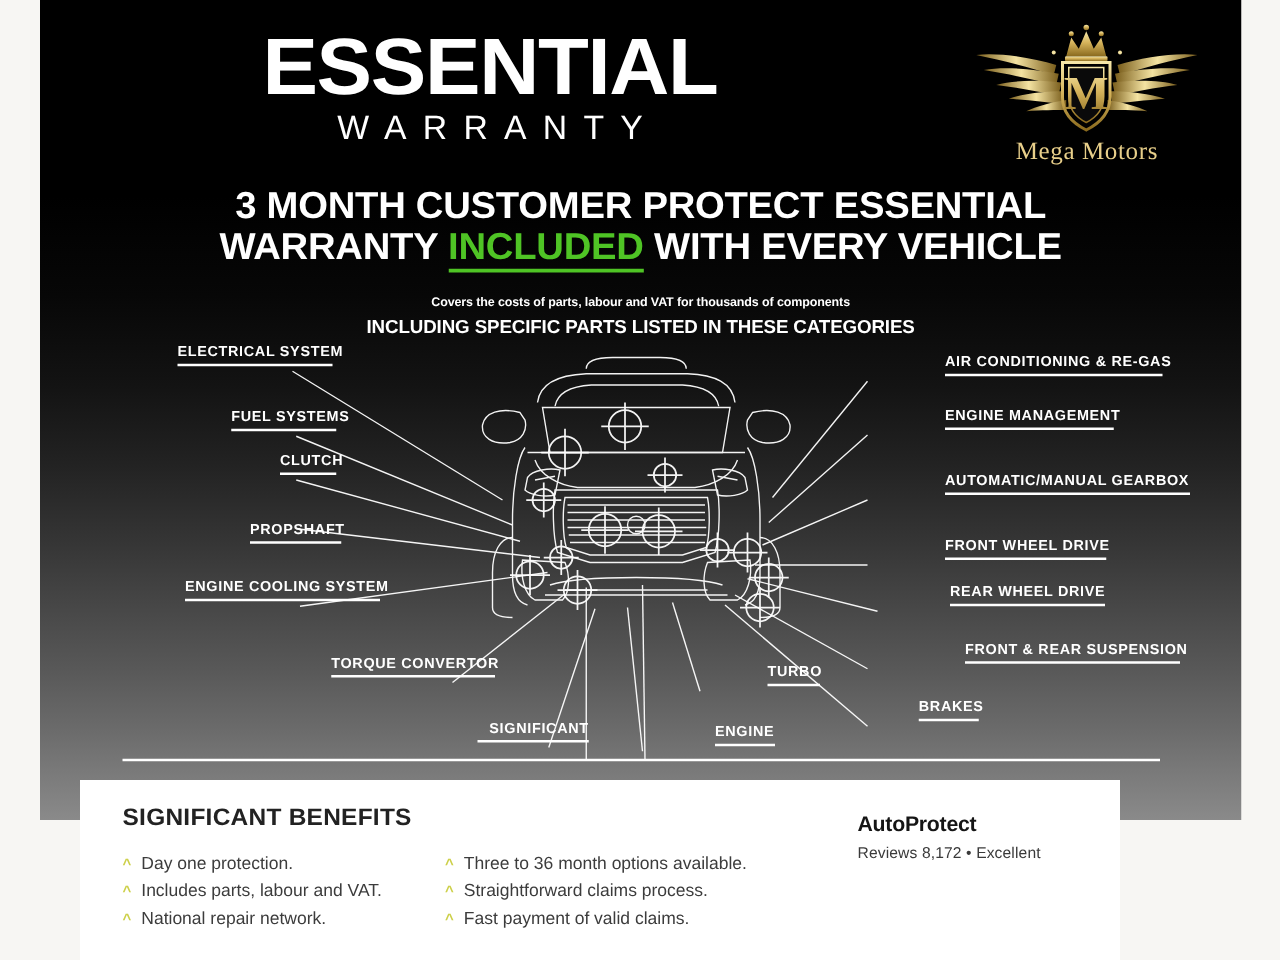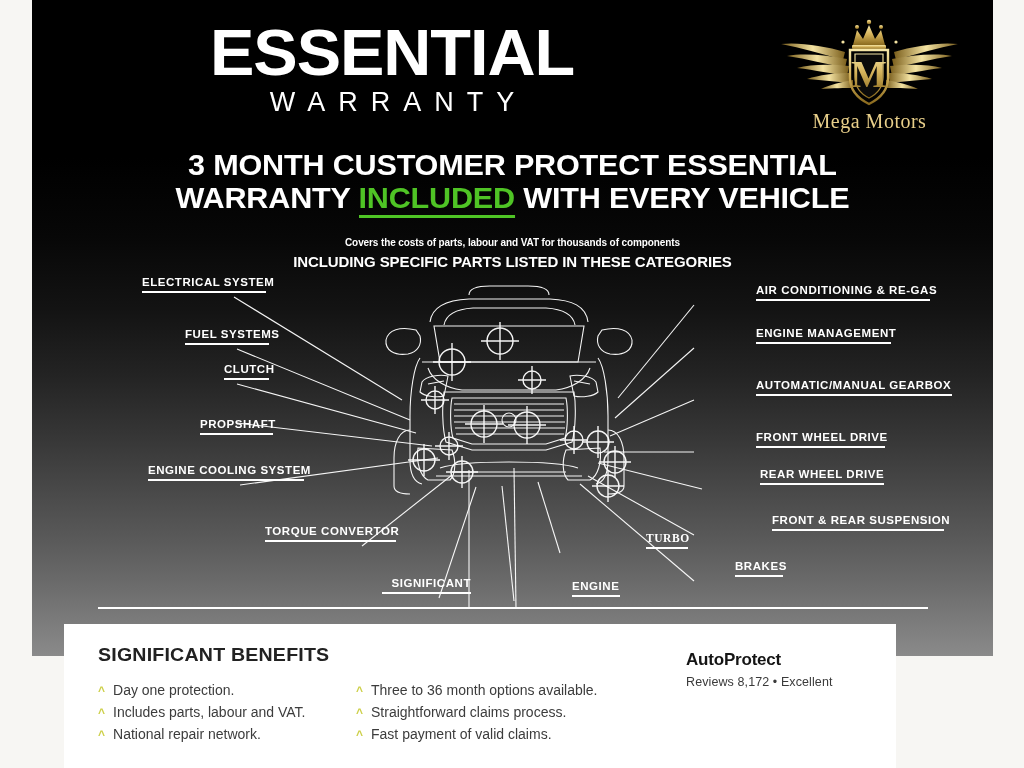--- a/index.html
+++ b/index.html
@@ -315,21 +315,21 @@
         </div>
 
       <div id="labels-right">
           <div class="lbl lbl-r" style="left: 724px; top: 284px;"><span>AIR CONDITIONING &amp; RE-GAS</span><span class="rule" style="width: 174px;"></span></div>
           <div class="lbl lbl-r" style="left: 724px; top: 327px;"><span>ENGINE MANAGEMENT</span><span class="rule" style="width: 135px;"></span></div>
           <div class="lbl lbl-r" style="left: 724px; top: 379px;"><span>AUTOMATIC/MANUAL GEARBOX</span><span class="rule" style="width: 196px;"></span></div>
           <div class="lbl lbl-r" style="left: 724px; top: 431px;"><span>FRONT WHEEL DRIVE</span><span class="rule" style="width: 129px;"></span></div>
           <div class="lbl lbl-r" style="left: 728px; top: 468px;"><span>REAR WHEEL DRIVE</span><span class="rule" style="width: 124px;"></span></div>
           <div class="lbl lbl-r" style="left: 708px; top: 514px; margin-left: 32px;"><span>FRONT &amp; REAR SUSPENSION</span><span class="rule" style="width: 172px;"></span></div>
           <div class="lbl lbl-r" style="left: 703px; top: 560px;"><span>BRAKES</span><span class="rule" style="width: 48px;"></span></div>
-          <div class="lbl lbl-r" style="left: 614px; top: 532px; font-family: Liberation Serif, serif;"><span>TURBO</span><span class="rule" style="width: 42px;"></span></div>
+          <div class="lbl lbl-r" style="left: 582px; top: 532px;"><span>TURBO</span><span class="rule" style="width: 42px;"></span></div>
           <div class="lbl lbl-r" style="left: 540px; top: 580px;"><span>ENGINE</span><span class="rule" style="width: 48px;"></span></div>
         </div>
     </div>
 
   </div>
 
   <div id="card">
     <div id="card-inner">
       <div class="ben-title">SIGNIFICANT BENEFITS</div>
       <div class="ben-col c1" id="ben-col-1">

